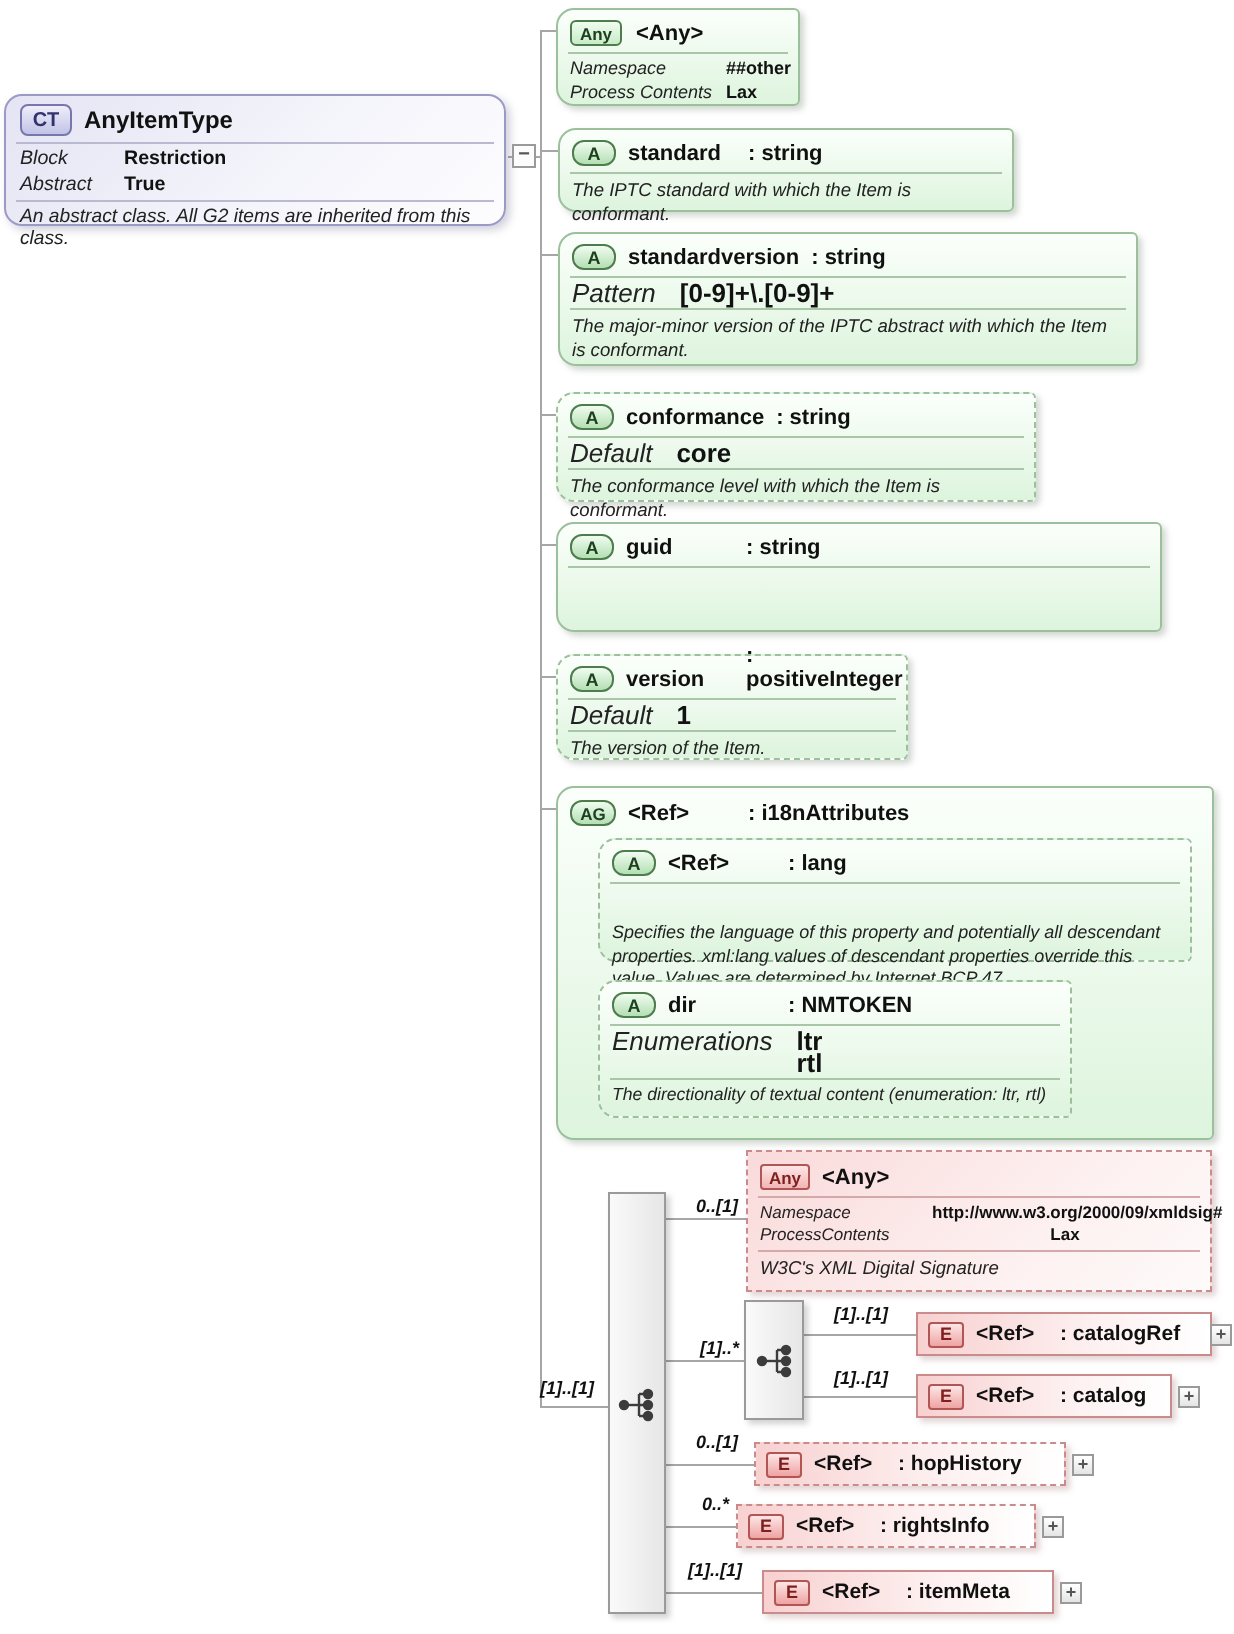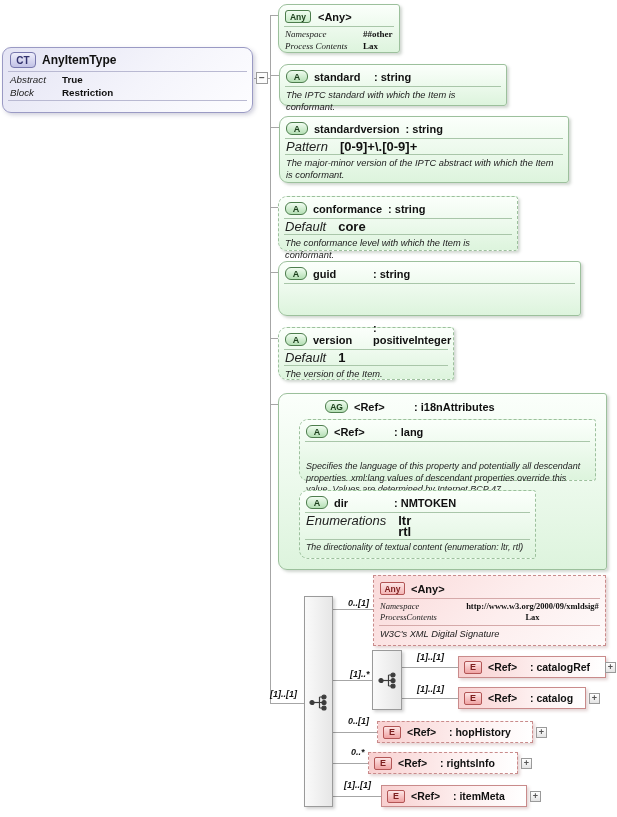--- a/index.html
+++ b/index.html
@@ -29,35 +29,35 @@
   .gbox{border:1px solid #9cc09c;border-radius:9px 3px 3px 9px;
         background:linear-gradient(180deg,#fbfffb 0%,#eefaee 45%,#ddf4dd 100%);}
   .gbox.dashed{border-style:dashed;}
   .row-title{display:flex;align-items:flex-end;gap:6px;padding:4px 6px 3px 6px;height:14px;}
   .t-name{font-weight:bold;font-size:11px;color:#101010;min-width:54px;}
   .t-type{font-weight:bold;font-size:11px;color:#101010;margin-top:29px;}
   .sep-g{border-top:1px solid #a9c6a9;margin:0 5px;}
   .facet{display:flex;gap:12px;padding:2px 6px;font-size:13px;line-height:11px;}
   .facet .fn{font-style:italic;color:#222;}
   .facet .fv{font-weight:bold;color:#111;white-space:pre-line;}
-  .props2{padding:2px 6px;font-family:Liberation Serif, serif;}
+  .props2{padding:2px 6px;}
   .prow{display:grid;grid-template-columns:78px auto;font-size:9px;line-height:11.5px;}
   .prow .pn{font-style:italic;color:#222;}
   .prow .pv{font-weight:bold;color:#111;}
   .ann{font-style:italic;font-size:9.3px;color:#222;padding:3px 6px 2px 6px;line-height:11.5px;}
 
   
   .badge{display:inline-flex;align-items:center;justify-content:center;flex:0 0 auto;
          box-sizing:border-box;font-weight:bold;}
   .badge-ct{width:26px;height:16px;border-radius:4px;border:1px solid #7777ad;
             background:linear-gradient(180deg,#eeeefb,#c2c2e6);color:#32326e;font-size:10px;}
   .badge-a{width:22px;height:13px;border-radius:6px;border:1px solid #4d7d4d;
            background:linear-gradient(180deg,#f0fcf0,#b4dfb4);color:#1d401d;font-size:9px;}
   .badge-ag{width:23px;height:13px;border-radius:6px;border:1px solid #4d7d4d;
-            background:linear-gradient(180deg,#f0fcf0,#b4dfb4);color:#1d401d;font-size:8.5px;margin-left:40px;}
+            background:linear-gradient(180deg,#f0fcf0,#b4dfb4);color:#1d401d;font-size:8.5px;}
   .badge-anyg{width:26px;height:13px;border-radius:3px;border:1px solid #4d7d4d;
             background:linear-gradient(180deg,#f0fcf0,#c9ecc9);color:#1d401d;font-size:8.5px;}
   .badge-e{width:18px;height:13px;border-radius:2px;border:1px solid #b25555;
            background:linear-gradient(180deg,#fde6e6,#efa3a3);color:#7d1f1f;font-size:9px;}
   .badge-anyp{width:25px;height:13px;border-radius:2px;border:1px solid #b25555;
            background:linear-gradient(180deg,#fde6e6,#f3b5b5);color:#7d1f1f;font-size:8.5px;}
 
   
   .pbox{border:1px solid #c98b8b;background:linear-gradient(135deg,#fadada 0%,#fdeeee 55%,#fefafa 100%);}
   .pbox.dashed{border-style:dashed;}
@@ -120,29 +120,30 @@
   </svg>
 
   <div class="box ctbox" style="left:2px;top:47px;width:251px;height:66px;">
     <div class="row-title">
       <span class="badge badge-ct">CT</span>
       <span class="ct-title">AnyItemType</span>
     </div>
     <div class="sep-b"></div>
     <div class="ct-props">
       <div class="ct-prow">
+        <span class="pn">Block</span>
+        <span class="pv">Restriction</span>
+      </div>
+      <div class="ct-prow">
         <span class="pn">Abstract</span>
         <span class="pv">True</span>
       </div>
-      <div class="ct-prow">
-        <span class="pn">Block</span>
-        <span class="pv">Restriction</span>
-      </div>
     </div>
     <div class="sep-b"></div>
+    <div class="ct-ann">An abstract class. All G2 items are inherited from this class.</div>
   </div>
 
   <div class="toggle minus" style="left:256px;top:72px;">−</div>
 
   <div class="box gbox shadow" style="left:278px;top:4px;width:122px;height:49px;">
     <div class="row-title" style="gap:7px;">
       <span class="badge badge-anyg">Any</span>
       <span class="t-name" style="min-width:0;">&lt;Any&gt;</span>
     </div>
     <div class="sep-g"></div>

